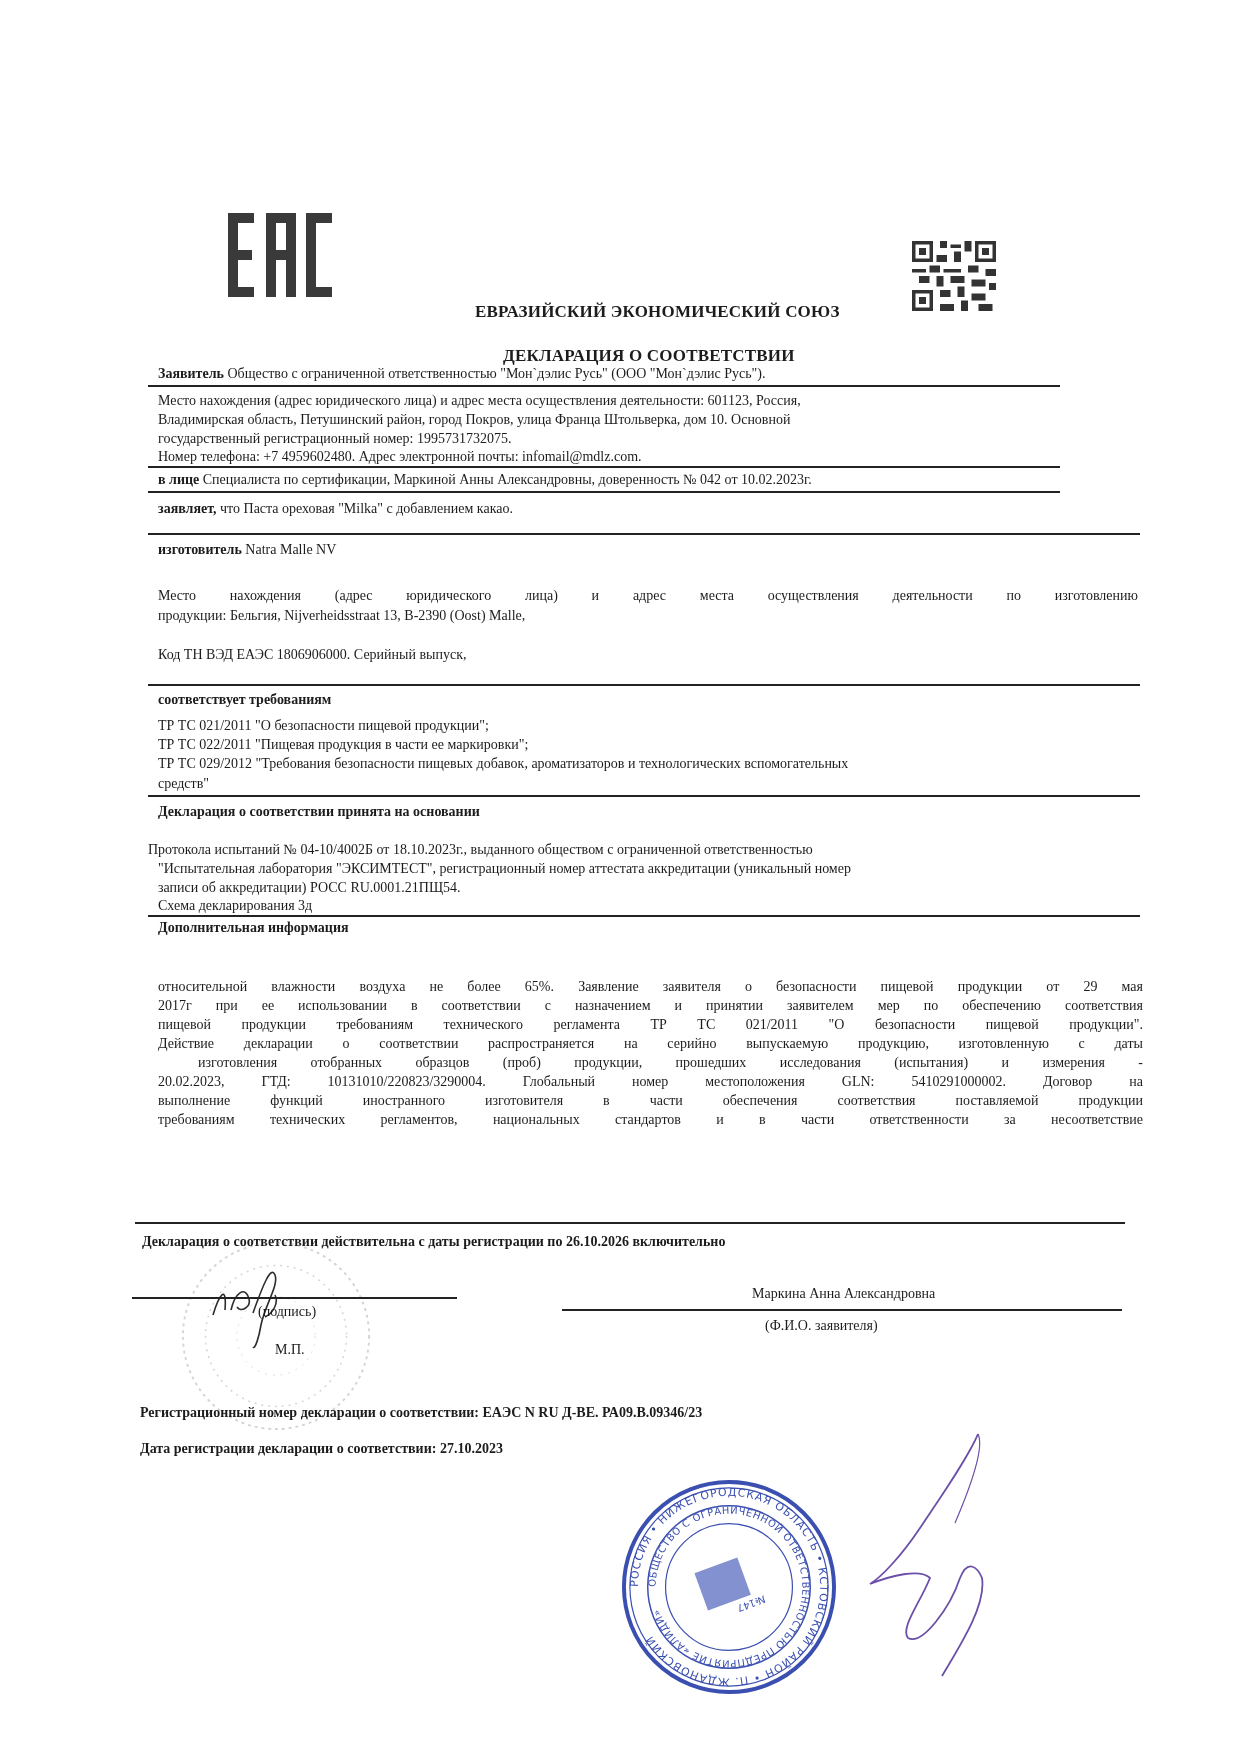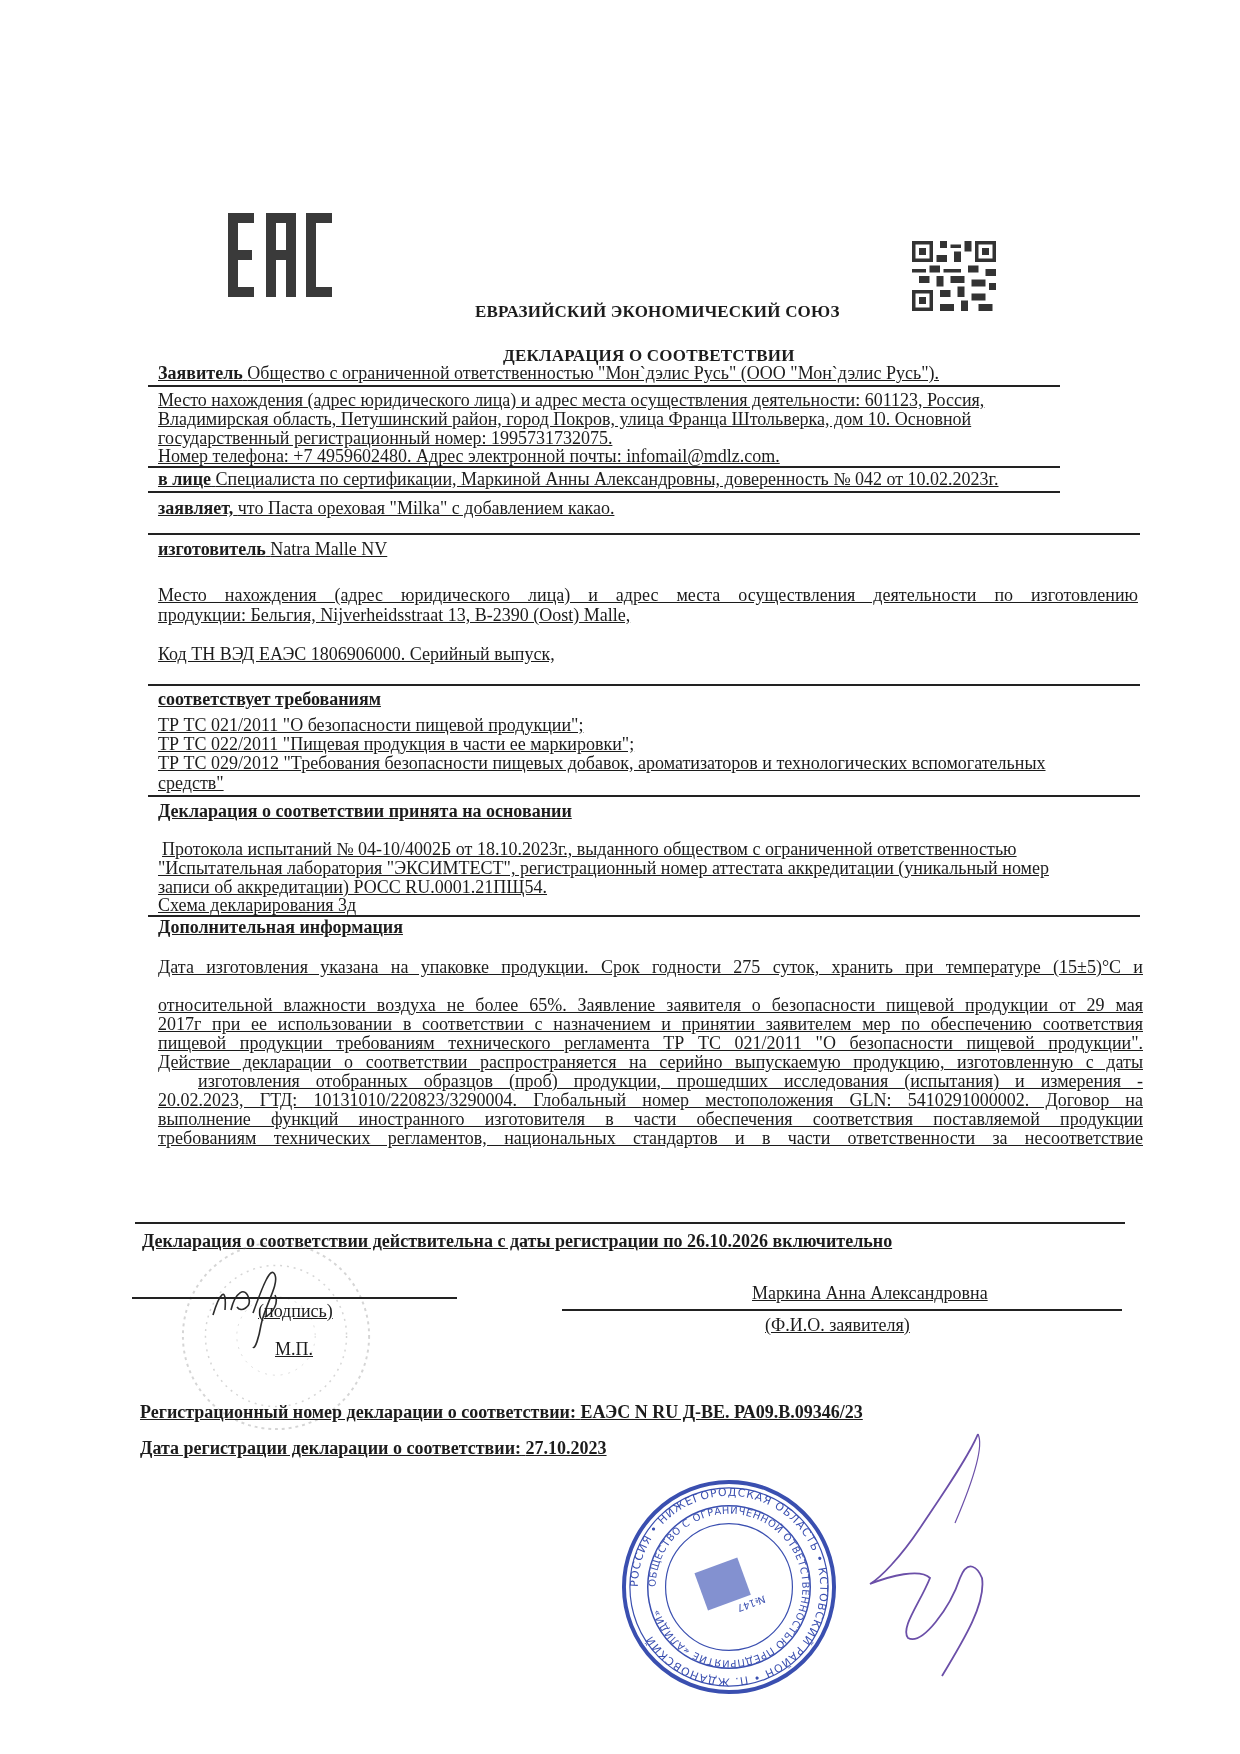--- a/index.html
+++ b/index.html
@@ -1,19 +1,19 @@
 <!DOCTYPE html>
 <html><head>
 <meta charset="utf-8">
 <style>
   html, body { margin: 0; padding: 0; background: #ffffff; }
   body { width: 1240px; height: 1754px; position: relative; overflow: hidden;
          font-family: "Liberation Serif", serif; color: #1c1c1c; }
   .abs { position: absolute; }
-  .txt { font-size: 18px; line-height: 19px; white-space: nowrap; text-decoration: underline; }
+  .txt { font-size: 14px; line-height: 19px; white-space: nowrap; }
   .bold { font-weight: bold; }
   .rule { position: absolute; height: 1.6px; background: #222; }
   .just { white-space: normal; text-align: justify; text-align-last: left; }
   #eac { left: 228px; top: 213px; width: 104px; height: 84px; }
   #qr { left: 912px; top: 241px; width: 84px; height: 70px; }
   .title { font-size: 17px; font-weight: bold; letter-spacing: 0.2px; }
   .stamp-left { left: 178px; top: 1238px; width: 196px; height: 196px; opacity: 0.35; }
   .stamp-right { left: 620px; top: 1478px; width: 218px; height: 218px; }
   .sig-right { left: 860px; top: 1428px; width: 150px; height: 250px; }
   .sig-left { left: 205px; top: 1255px; width: 110px; height: 100px; }
@@ -109,29 +109,28 @@
 <div class="rule" style="left:148px;top:684px;width:992px;"></div>
 
 <div class="abs txt bold" style="left:158px;top:690px;">соответствует требованиям</div>
 <div class="abs txt" style="left:158px;top:716px;">ТР ТС 021/2011 "О безопасности пищевой продукции";</div>
 <div class="abs txt" style="left:158px;top:735px;">ТР ТС 022/2011 "Пищевая продукция в части ее маркировки";</div>
 <div class="abs txt" style="left:158px;top:754px;">ТР ТС 029/2012 "Требования безопасности пищевых добавок, ароматизаторов и технологических вспомогательных</div>
 <div class="abs txt" style="left:158px;top:774px;">средств"</div>
 <div class="rule" style="left:148px;top:795px;width:992px;"></div>
 
 <div class="abs txt bold" style="left:158px;top:802px;">Декларация о соответствии принята на основании</div>
-<div class="abs txt" style="left:162px;top:840px;">Протокола испытаний № 04-10/4002Б от 18.10.2023г., выданного обществом с ограниченной ответственностью</div>
+<div class="abs txt" style="left:148px;top:840px;">Протокола испытаний № 04-10/4002Б от 18.10.2023г., выданного обществом с ограниченной ответственностью</div>
 <div class="abs txt" style="left:158px;top:859px;">"Испытательная лаборатория "ЭКСИМТЕСТ", регистрационный номер аттестата аккредитации (уникальный номер</div>
 <div class="abs txt" style="left:158px;top:878px;">записи об аккредитации) РОСС RU.0001.21ПЩ54.</div>
 <div class="abs txt" style="left:158px;top:896px;">Схема декларирования 3д</div>
 <div class="rule" style="left:148px;top:915px;width:992px;"></div>
 
 <div class="abs txt bold" style="left:158px;top:918px;">Дополнительная информация</div>
 <div class="abs" style="left:158px;top:958px;width:985px;">
-  <div class="txt just" style="text-align-last:justify;">Дата изготовления указана на упаковке продукции. Срок годности 275 суток, хранить при температуре (15±5)°С и</div>
   <div class="txt just" style="text-align-last:justify;margin-top:19px;">относительной влажности воздуха не более 65%. Заявление заявителя о безопасности пищевой продукции от 29 мая</div>
   <div class="txt just" style="text-align-last:justify;">2017г при ее использовании в соответствии с назначением и принятии заявителем мер по обеспечению соответствия</div>
   <div class="txt just" style="text-align-last:justify;">пищевой продукции требованиям технического регламента ТР ТС 021/2011 "О безопасности пищевой продукции".</div>
   <div class="txt just" style="text-align-last:justify;">Действие декларации о соответствии распространяется на серийно выпускаемую продукцию, изготовленную с даты</div>
   <div class="txt just" style="text-align-last:justify;margin-left:40px;">изготовления отобранных образцов (проб) продукции, прошедших исследования (испытания) и измерения -</div>
   <div class="txt just" style="text-align-last:justify;">20.02.2023, ГТД: 10131010/220823/3290004. Глобальный номер местоположения GLN: 5410291000002. Договор на</div>
   <div class="txt just" style="text-align-last:justify;">выполнение функций иностранного изготовителя в части обеспечения соответствия поставляемой продукции</div>
   <div class="txt just" style="text-align-last:justify;">требованиям технических регламентов, национальных стандартов и в части ответственности за несоответствие</div>
 </div>
 

